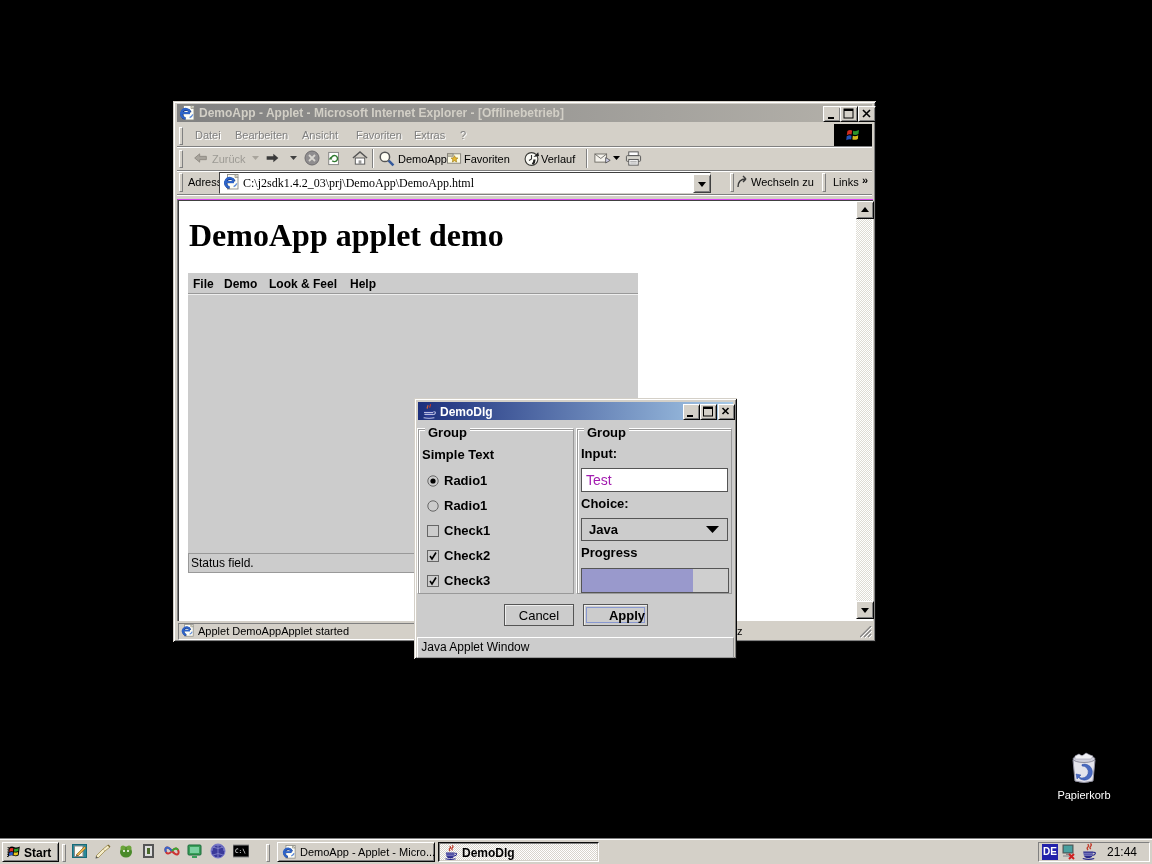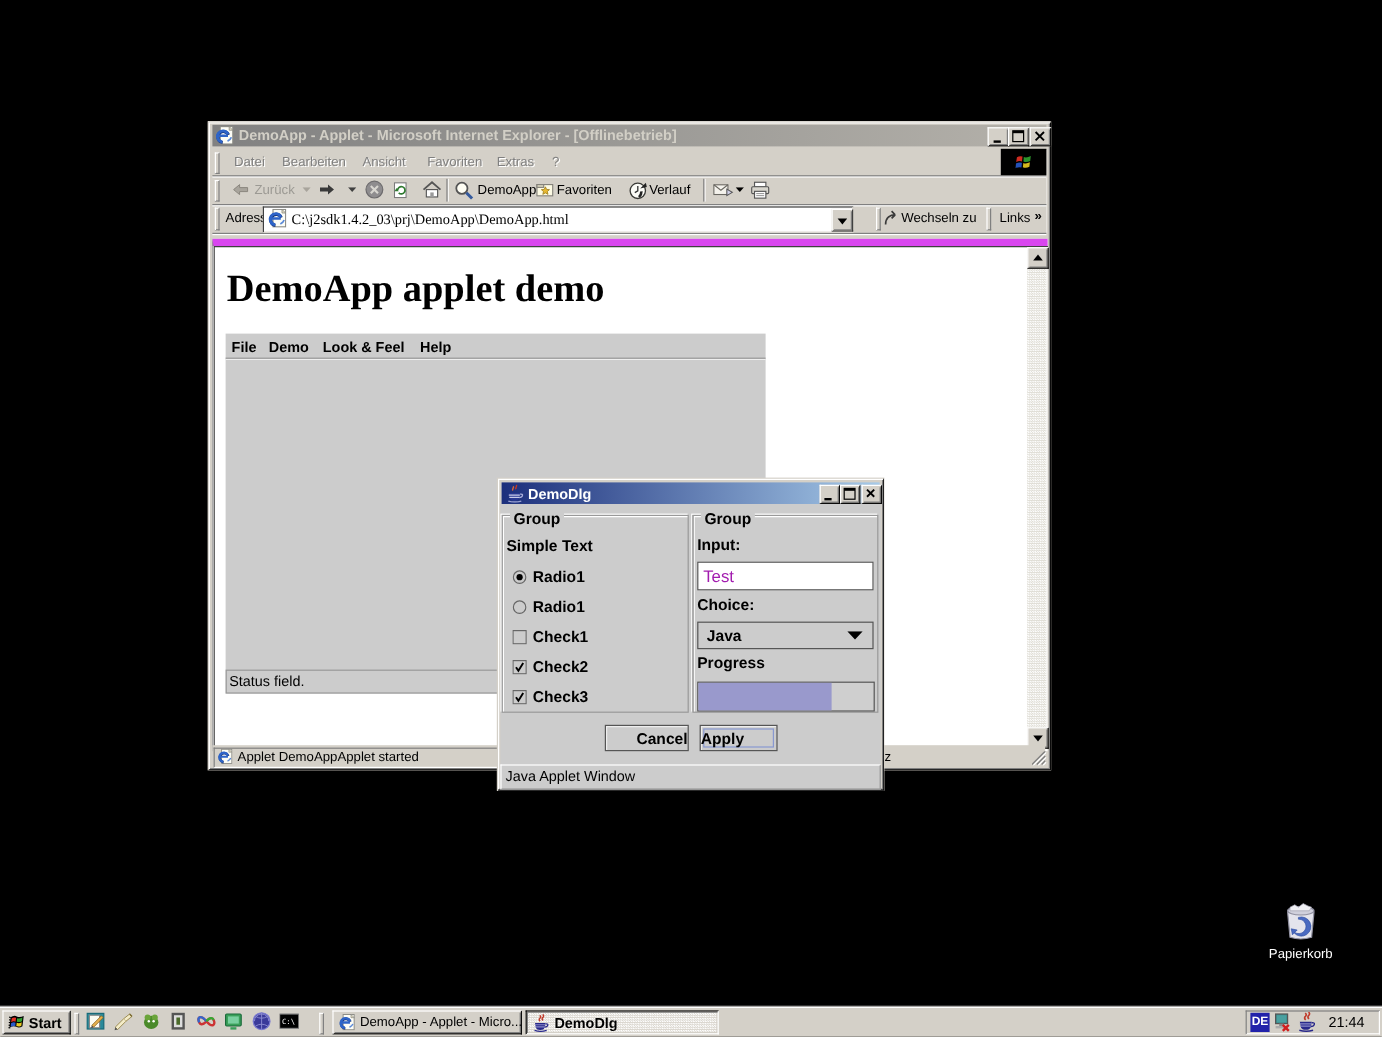--- a/index.html
+++ b/index.html
@@ -190,21 +190,21 @@
     <span class="grip" style="left:553px;top:3px;height:17px;"></span>
     <svg class="abs" style="left:559px;top:5px" width="14" height="14" viewBox="0 0 14 14">
       <path d="M2 12 C2 6 6 4 10 4 M10 4 l-3 -3 M10 4 l-3 3" fill="none" stroke="#3a3a3a" stroke-width="1.4"></path>
     </svg>
     <span class="ttext" style="left:574px;top:6px;">Wechseln zu</span>
     <span class="grip" style="left:645px;top:3px;height:17px;"></span>
     <span class="ttext" style="left:656px;top:6px;">Links</span>
     <span class="abs" style="left:685px;top:4px;font-size:11px;font-weight:bold;">»</span>
   </div>
 
-  <div class="abs" style="left:4px;top:98px;width:695px;height:421px;background:#fff;border-top:6px solid #d946ef;border-left:1px solid #808080;box-shadow:inset 1px 1px 0 #404040;">
+  <div class="abs" style="left:4px;top:98px;width:695px;height:421px;background:#fff;border-top:1px solid #d946ef;border-left:1px solid #808080;box-shadow:inset 1px 1px 0 #404040;">
     <div class="abs" style="left:11px;top:17px;font-family:'Liberation Serif',serif;font-size:32px;font-weight:bold;white-space:nowrap;">DemoApp applet demo</div>
 
     <div class="abs" style="left:10px;top:73px;width:450px;height:300px;background:#ccc;">
       <div class="abs" style="left:0;top:0;width:450px;height:20px;border-bottom:1px solid #999;box-shadow:0 1px 0 #eee;">
         <span class="mlabel" style="left:5px;top:4px;font-size:12px;">File</span>
         <span class="mlabel" style="left:36px;top:4px;font-size:12px;">Demo</span>
         <span class="mlabel" style="left:81px;top:4px;font-size:12px;">Look &amp; Feel</span>
         <span class="mlabel" style="left:162px;top:4px;font-size:12px;">Help</span>
       </div>
       <div class="abs" style="left:0px;top:280px;width:448px;height:18px;border:1px solid #999;font-size:12px;line-height:18px;padding-left:2px;">Status field.</div>
@@ -304,24 +304,24 @@
       <span class="mlabel" style="left:7px;top:3px;">Java</span>
       <svg class="abs" style="left:124px;top:7px" width="13" height="8">
           <path d="M0 0 h13 l-6.5 7 z" fill="#000"></path>
         </svg>
     </div>
     <span class="mlabel" style="left:164px;top:125px;">Progress</span>
     <div class="abs" style="left:164px;top:148px;width:146px;height:23px;background:#cfcfcf;border:1px solid #555;">
       <span class="abs" style="left:0;top:0;width:111px;height:23px;background:#9999cc;"></span>
     </div>
 
-    <div class="abs" style="left:87px;top:184px;width:68px;height:20px;background:#ccc;border:1px solid #555;box-shadow:inset 1px 1px 0 #eee;text-align:right;font-weight:bold;font-size:13px;line-height:21px;">Cancel</div>
+    <div class="abs" style="left:87px;top:184px;width:68px;height:20px;background:#ccc;border:1px solid #555;box-shadow:inset 1px 1px 0 #eee;text-align:center;font-weight:normal;font-size:13px;line-height:21px;">Cancel</div>
     <div class="abs" style="left:166px;top:184px;width:63px;height:20px;background:#ccc;border:1px solid #555;box-shadow:inset 1px 1px 0 #eee;text-align:center;font-weight:bold;font-size:13px;line-height:21px;">
         <span class="abs" style="left:2px;top:2px;width:57px;height:14px;border:1px solid #8898d0;"></span>
-        <span class="abs" style="left:0;width:61px;text-align:left;">Apply</span>
+        <span class="abs" style="left:0;width:61px;text-align:right;">Apply</span>
       </div>
 
     <div class="abs" style="left:0px;top:217px;width:315px;height:19px;border:1px solid;border-color:#fff #999 #999 #fff;background:#ccc;font-size:12px;line-height:19px;">&nbsp;Java Applet Window</div>
   </div>
 </div>
 
 <div class="abs" style="left:0;top:839px;width:1152px;height:25px;background:#d4d0c8;border-top:1px solid #fff;box-shadow:0 -1px 0 #808080;">
 
   <div class="taskbtn" style="left:2px;width:55px;">
     <svg class="qicon" style="left:3px;top:1px" width="16" height="16">

